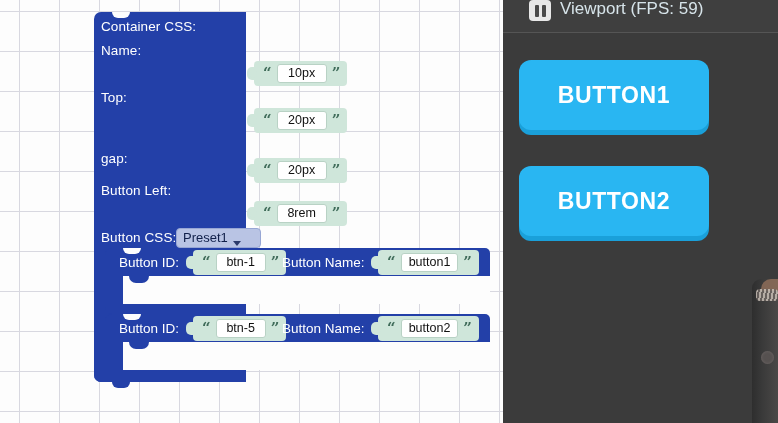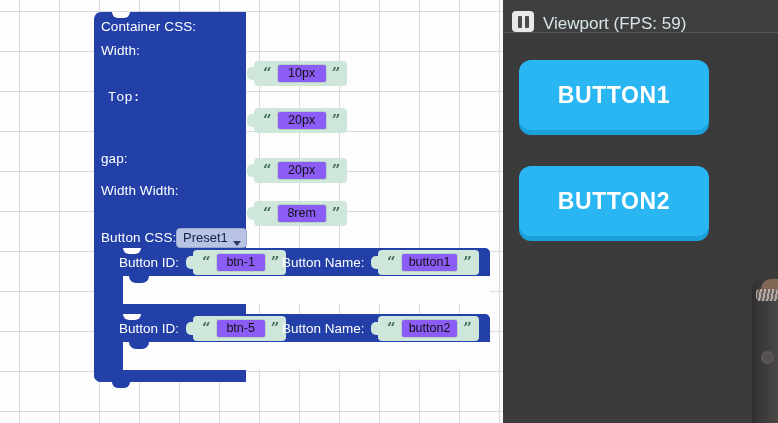--- a/index.html
+++ b/index.html
@@ -56,39 +56,39 @@
     border-radius:4px;display:flex;align-items:center;
     padding:0 7px 0 9px;box-sizing:border-box;
   }
   .str-block .q{
     color:#3f6b59;font-size:15px;font-weight:bold;line-height:1;
     font-family:"DejaVu Serif", serif;
   }
   .str-block .q.open{margin-right:5px;}
   .str-block .q.close{margin-left:5px;}
   .str-field{
-    background:#8b5cf6;border:1px solid #b9d2c5;border-radius:3px;
+    background:#ffffff;border:1px solid #b9d2c5;border-radius:3px;
     color:#111;font-size:12.5px;padding:1px 7px;min-width:34px;
     text-align:center;line-height:15px;
   }
   
   .plug{
     position:absolute;left:-7px;top:6px;width:9px;height:13px;
     background:#cfe6da;border-radius:5px 0 0 5px;
   }
   .plug::before{
     content:"";position:absolute;left:3px;top:2px;width:7px;height:9px;
     background:#cfe6da;border-radius:50%;
   }
 
   
   #preset-dd{
     position:absolute;display:inline-flex;align-items:flex-end;gap:5px;
     background:#b9c4e4;border:1px solid #97a6d4;border-radius:4px;
-    padding:1px 5px 1px 6px;color:#11204a;font-size:13px;line-height:16px;
+    padding:1px 19px 1px 6px;color:#11204a;font-size:13px;line-height:16px;
     cursor:pointer;
   }
   #preset-dd .caret{
     width:0;height:0;border-left:4px solid transparent;border-right:4px solid transparent;
     border-top:5px solid #2b3a6b;display:inline-block;margin-top:2px;
   }
 
   
   .cblock{position:absolute;}
   .cblock .c-top{
@@ -129,21 +129,21 @@
   }
 
   
   #viewport{
     position:absolute;left:503px;top:0;width:275px;height:423px;
     background:#3b3b3b;overflow:hidden;
   }
   #vp-header{
     position:absolute;left:0;top:0;width:275px;height:33px;
     background:#3f3f3f;border-bottom:1px solid #555;
-    display:flex;align-items:flex-end;gap:9px;padding-left:9px;box-sizing:border-box;
+    display:flex;align-items:flex-start;gap:9px;padding-left:26px;box-sizing:border-box;
   }
   #pause-icon{
     width:22px;height:21px;background:#e8e8e8;border-radius:4px;
     display:flex;align-items:center;justify-content:center;gap:3px;flex:none;
   }
   #pause-icon i{display:block;width:4px;height:12px;background:#4a4a4a;border-radius:1px;}
   #vp-title{color:#d7e4ea;font-size:17px;line-height:1;white-space:nowrap;}
 
   #vp-stage{position:absolute;left:0;top:34px;width:275px;height:389px;}
 
@@ -186,27 +186,27 @@
     <div id="container-block"></div>
     <div id="container-notch"></div>
 
     <div class="row-bar" style="top:58px; width:152px;"></div>
     <div class="row-bar" style="top:105px;width:152px;"></div>
     <div class="row-bar" style="top:155px;width:152px;"></div>
     <div class="row-bar" style="top:198px;width:152px;"></div>
 
     <div class="field-label" style="left:101px;top:20px;text-align:right;">Container CSS:</div>
 
-    <div class="field-label" style="left:101px;top:44px;">Width:</div>
-
-    <div class="field-label" style="left:108px;top:91px;font-family:Liberation Mono, monospace;">Top:</div>
+    <div class="field-label" style="left:101px;top:44px;">Name:</div>
+
+    <div class="field-label" style="left:101px;top:91px;">Top:</div>
 
     <div class="field-label" style="left:101px;top:140px;margin-top:12px;">gap:</div>
 
-    <div class="field-label" style="left:101px;top:184px;">Width Width:</div>
+    <div class="field-label" style="left:101px;top:184px;">Button Left:</div>
 
     <div class="str-block" style="left:254px;top:61px;">
       <span class="plug"></span>
       <span class="q open">“</span>
       <span class="str-field">10px</span>
       <span class="q close">”</span>
     </div>
 
     <div class="str-block" style="left:254px;top:108px;">
       <span class="plug"></span>

